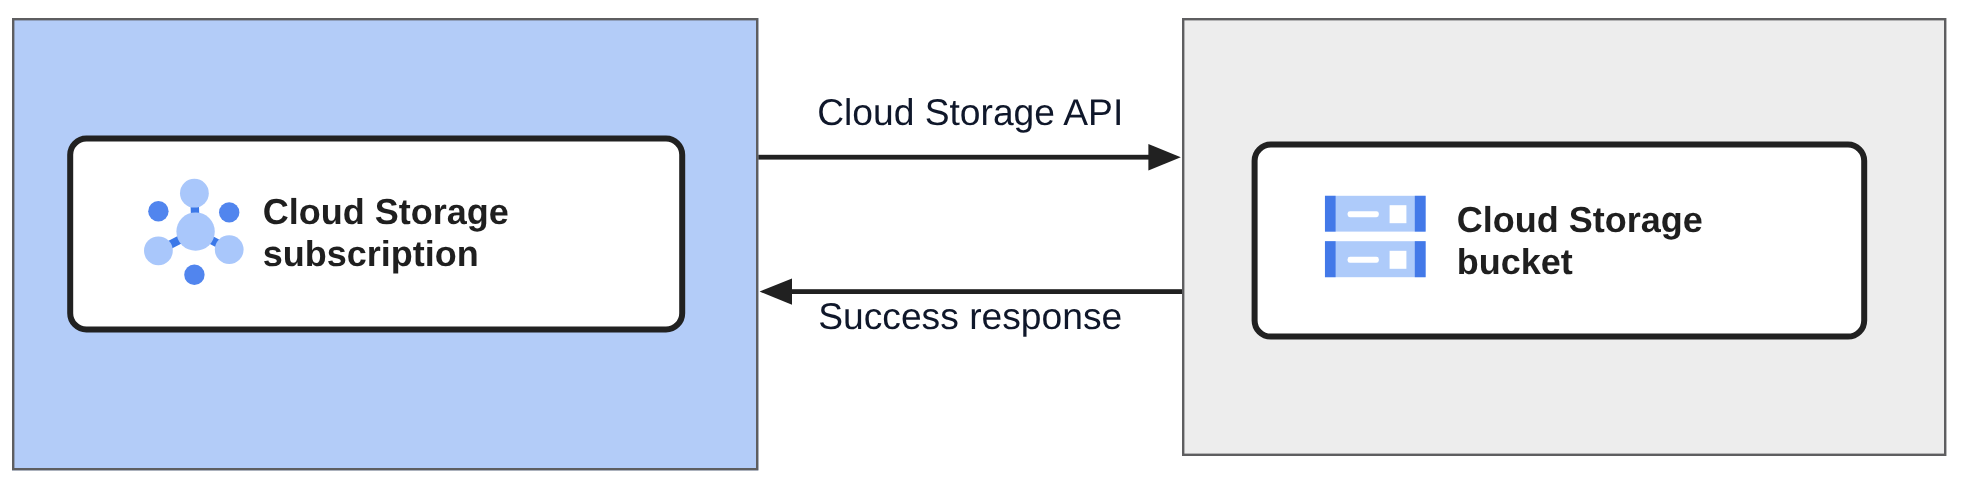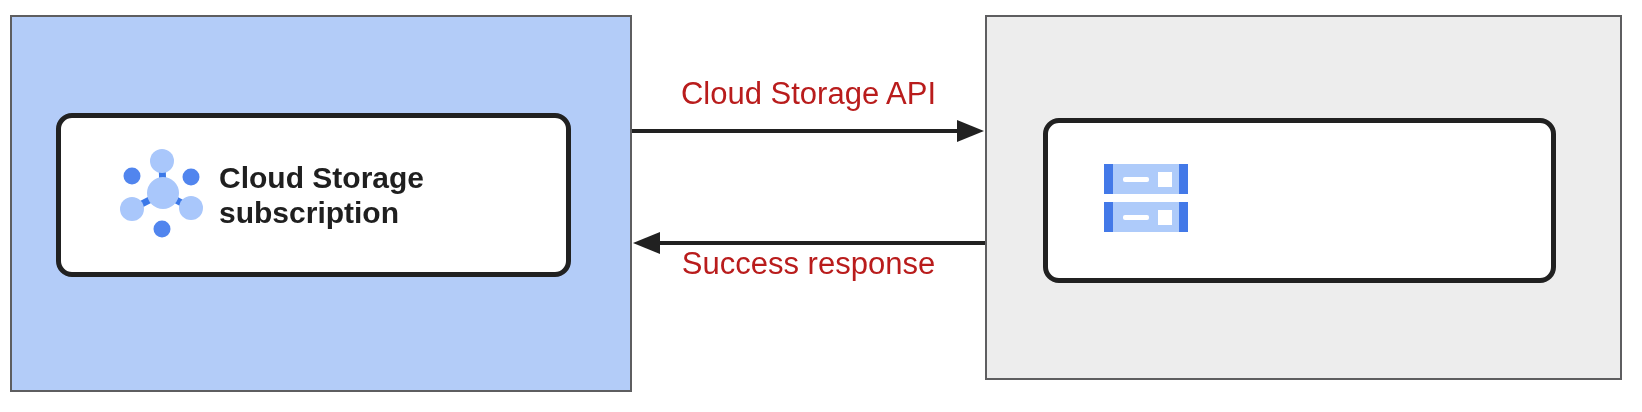--- a/index.html
+++ b/index.html
@@ -68,21 +68,21 @@
   .head-request  { left: 957px; top: 120px; border-left: 27px solid #212121; }
   .shaft-response { left: 658px; top: 241px; width: 327px; }
   .head-response  { left: 633px; top: 232px; border-right: 27px solid #212121; }
   .arrow-label {
     position: absolute;
     left: 632px;
     width: 353px;
     text-align: center;
     font-size: 31px;
     font-weight: normal;
-    color: #b91c1c;
+    color: #0f172a;
     white-space: nowrap;
   }
   .label-request  { top: 76px; }
   .label-response { top: 246px; }
 </style>
 </head>
 <body>
 
 <div class="canvas">
 
@@ -122,20 +122,21 @@
         </g>
         <g transform="translate(0,38)">
           <rect x="0" y="0" width="84" height="30" fill="#AECBFA"></rect>
           <rect x="0" y="0" width="9" height="30" fill="#4379E8"></rect>
           <rect x="75" y="0" width="9" height="30" fill="#4379E8"></rect>
           <rect x="19" y="13" width="26" height="5" rx="2" fill="#FFFFFF"></rect>
           <rect x="54" y="8" width="14" height="15" fill="#FFFFFF"></rect>
         </g>
       </svg>
     </span>
+    <span class="node-label">Cloud Storage bucket</span>
   </div>
 
   <div class="arrow-label label-request">Cloud Storage API</div>
   <div class="arrow-shaft shaft-request"></div>
   <div class="arrow-head head-request"></div>
 
   <div class="arrow-shaft shaft-response"></div>
   <div class="arrow-head head-response"></div>
   <div class="arrow-label label-response">Success response</div>
 

